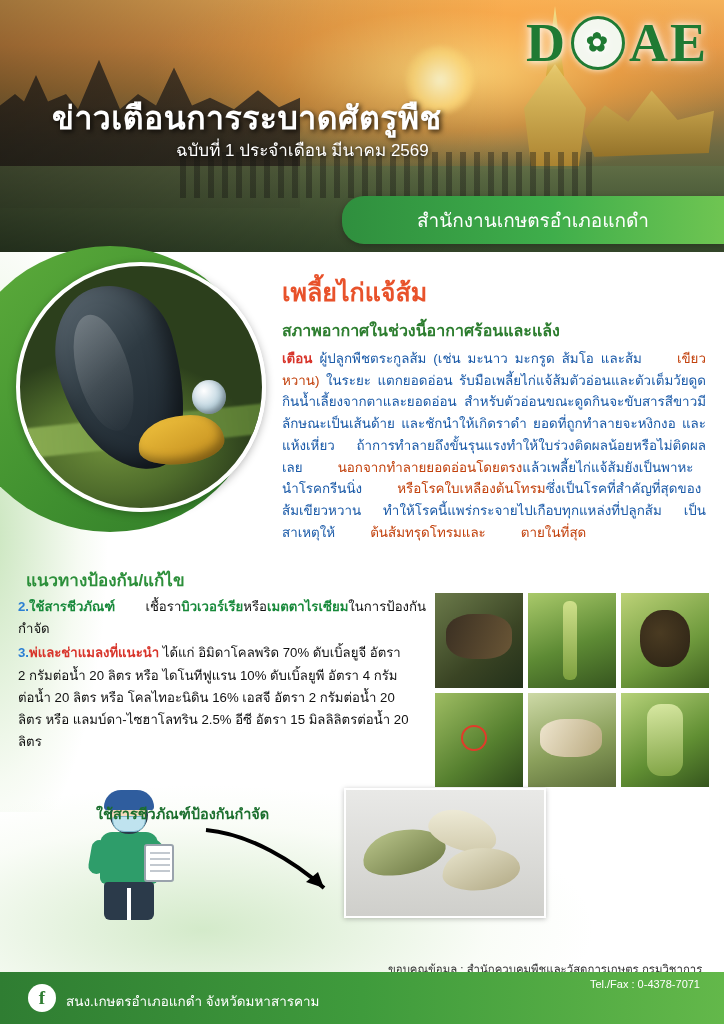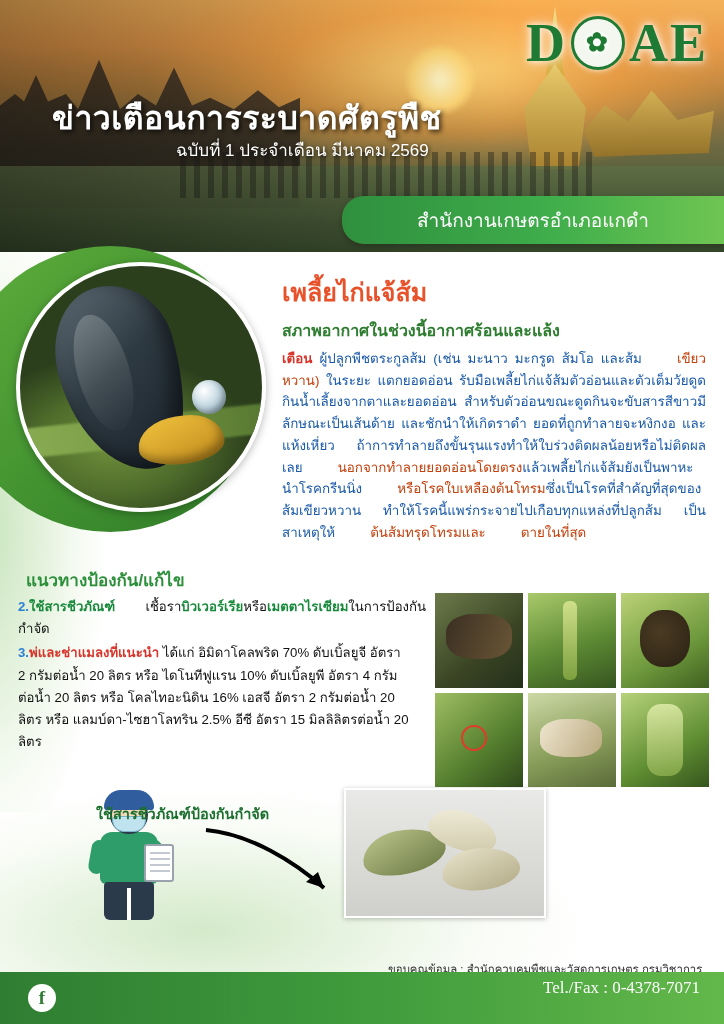--- a/index.html
+++ b/index.html
@@ -278,21 +278,21 @@
   .fb-icon {
     position:absolute; left:28px; top:12px; width:28px; height:28px; border-radius:50%;
     background:#ffffff; color:#2f7d32; font-weight:bold; font-size:19px;
     display:flex; align-items:center; justify-content:center;
     font-family:"Liberation Serif", serif;
   }
   .fb-text {
     position:absolute; left:66px; top:18px; font-size:13.5px;
     font-family:"Liberation Sans", sans-serif;
   }
-  .contact1 { position:absolute; right:24px; top:6px; font-size:17px; font-family:Liberation Serif, serif;margin-left:25px; }
+  .contact1 { position:absolute; right:24px; top:6px; font-size:11px; font-family:Liberation Sans, sans-serif;margin-left:25px; }
   .contact2 { position:absolute; right:24px; top:26px; font-size:13px; font-family:"Liberation Sans", sans-serif;margin-top:38px; }
 </style>
 </head>
 <body>
 
 <div class="page">
 
   <div class="hero">
     <div class="hero-temples"></div>
     <div class="hero-sun"></div>
@@ -380,17 +380,18 @@
   <div class="larva-photo">
     <div class="lv lv1"></div>
     <div class="lv lv2"></div>
     <div class="lv lv3"></div>
   </div>
 
   <div class="credit">ขอบคุณข้อมูล : สำนักควบคุมพืชและวัสดุการเกษตร กรมวิชาการเกษตร</div>
 
   <div class="footer">
     <div class="fb-icon">f</div>
+    <div class="fb-text">สนง.เกษตรอำเภอแกดำ จังหวัดมหาสารคาม</div>
     <div class="contact1">Tel./Fax : 0-4378-7071</div>
     <div class="contact2">E-mail : kaedam.msk@doae.go.th</div>
   </div>
 
 </div>
 
 </body></html>

